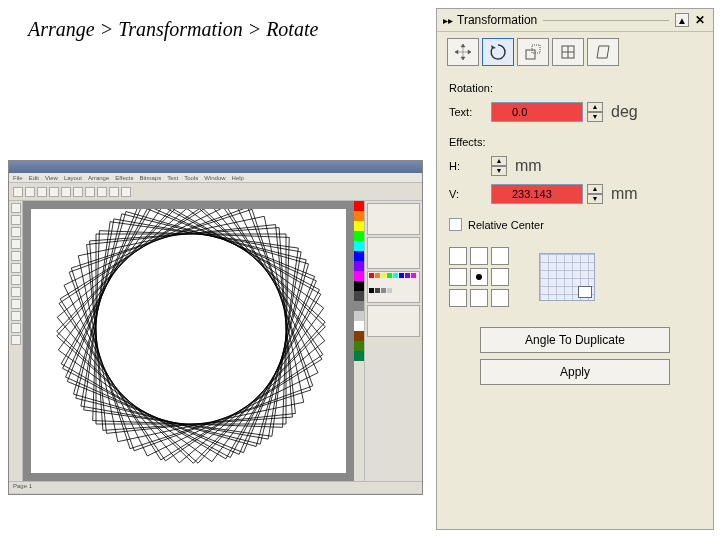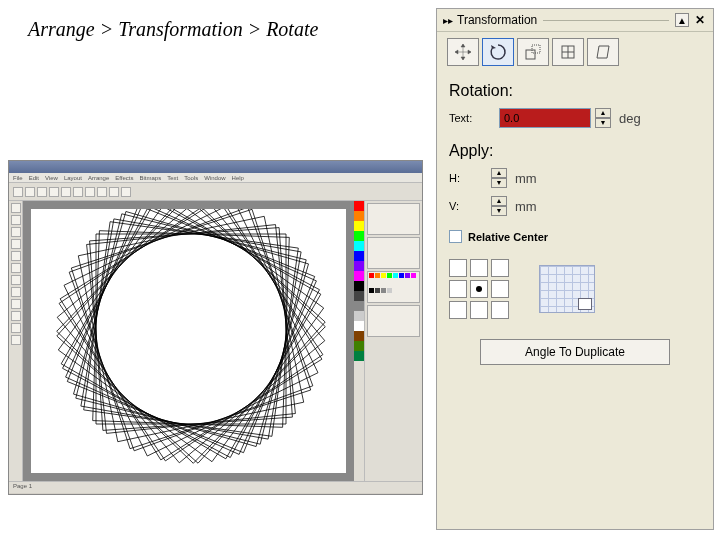--- a/index.html
+++ b/index.html
@@ -134,51 +134,49 @@
     width:32px; height:28px;
     border:1px solid #888;
     background:#f4f2ec;
     display:flex; align-items:center; justify-content:center;
     cursor:pointer;
   }
   .mode-btn.active { border:1px solid #316ac5; background:#e4ecf7; }
   .mode-btn svg { width:20px; height:20px; }
   .section-label {
     padding: 10px 12px 4px;
-    font-size:16px;
+    font-size:11px;
   }
   .field-row {
     display:flex;
     align-items:center;
     padding: 4px 12px;
     gap:4px;
   }
   .field-label { width:38px; font-size:11px; }
   .num-input {
     width:92px; height:20px;
     border:1px solid #7f9db9;
-    background:#b91c1c;
-    padding:1px 4px;
+    background:#ef4444;
+    padding:1px 20px;
     font-size:11px;
-    margin-left:8px;
   }
   .spinner {
     display:flex; flex-direction:column;
     width:16px;
   }
   .spin-btn {
     height:10px; border:1px solid #888; background:#ece9d8;
     font-size:7px; line-height:7px; text-align:center; cursor:pointer;
   }
-  .unit { width:30px; font-size:13px; color:#444; margin-left:4px; }
+  .unit { width:30px; font-size:16px; color:#444; margin-left:4px; }
   .checkbox-row {
     display:flex; align-items:flex-end;
     padding: 10px 12px;
     gap:6px;
-    font-weight:bold;
   }
   .chk { width:13px; height:13px; border:1px solid #7f9db9; background:#fff; cursor:pointer; }
   .anchor-row {
     display:flex;
     align-items:center;
     gap:30px;
     padding: 6px 12px 14px;
   }
   .anchor-grid {
     display:grid;
@@ -378,31 +376,32 @@
   <div class="field-row">
     <span class="field-label">Text:</span>
     <input class="num-input" value="0.0" style="">
     <div class="spinner">
       <div class="spin-btn">▲</div>
       <div class="spin-btn">▼</div>
     </div>
     <span class="unit">deg</span>
   </div>
 
-  <div class="section-label">Apply:</div>
+  <div class="section-label">Effects:</div>
   <div class="field-row">
     <span class="field-label">H:</span>
     <div class="spinner">
       <div class="spin-btn">▲</div>
       <div class="spin-btn">▼</div>
     </div>
     <span class="unit">mm</span>
   </div>
   <div class="field-row">
     <span class="field-label">V:</span>
+    <input class="num-input" value="233.143" style="">
     <div class="spinner">
       <div class="spin-btn">▲</div>
       <div class="spin-btn">▼</div>
     </div>
     <span class="unit">mm</span>
   </div>
 
   <div class="checkbox-row">
     <div class="chk"></div>
     <span>Relative Center</span>
@@ -417,13 +416,14 @@
       <div class="a-cell sel"></div>
       <div class="a-cell"></div>
       <div class="a-cell"></div>
       <div class="a-cell"></div>
       <div class="a-cell"></div>
     </div>
     <div class="preview-grid"></div>
   </div>
 
   <button class="action-btn">Angle To Duplicate</button>
+  <button class="action-btn">Apply</button>
 </div>
 
 </body></html>

